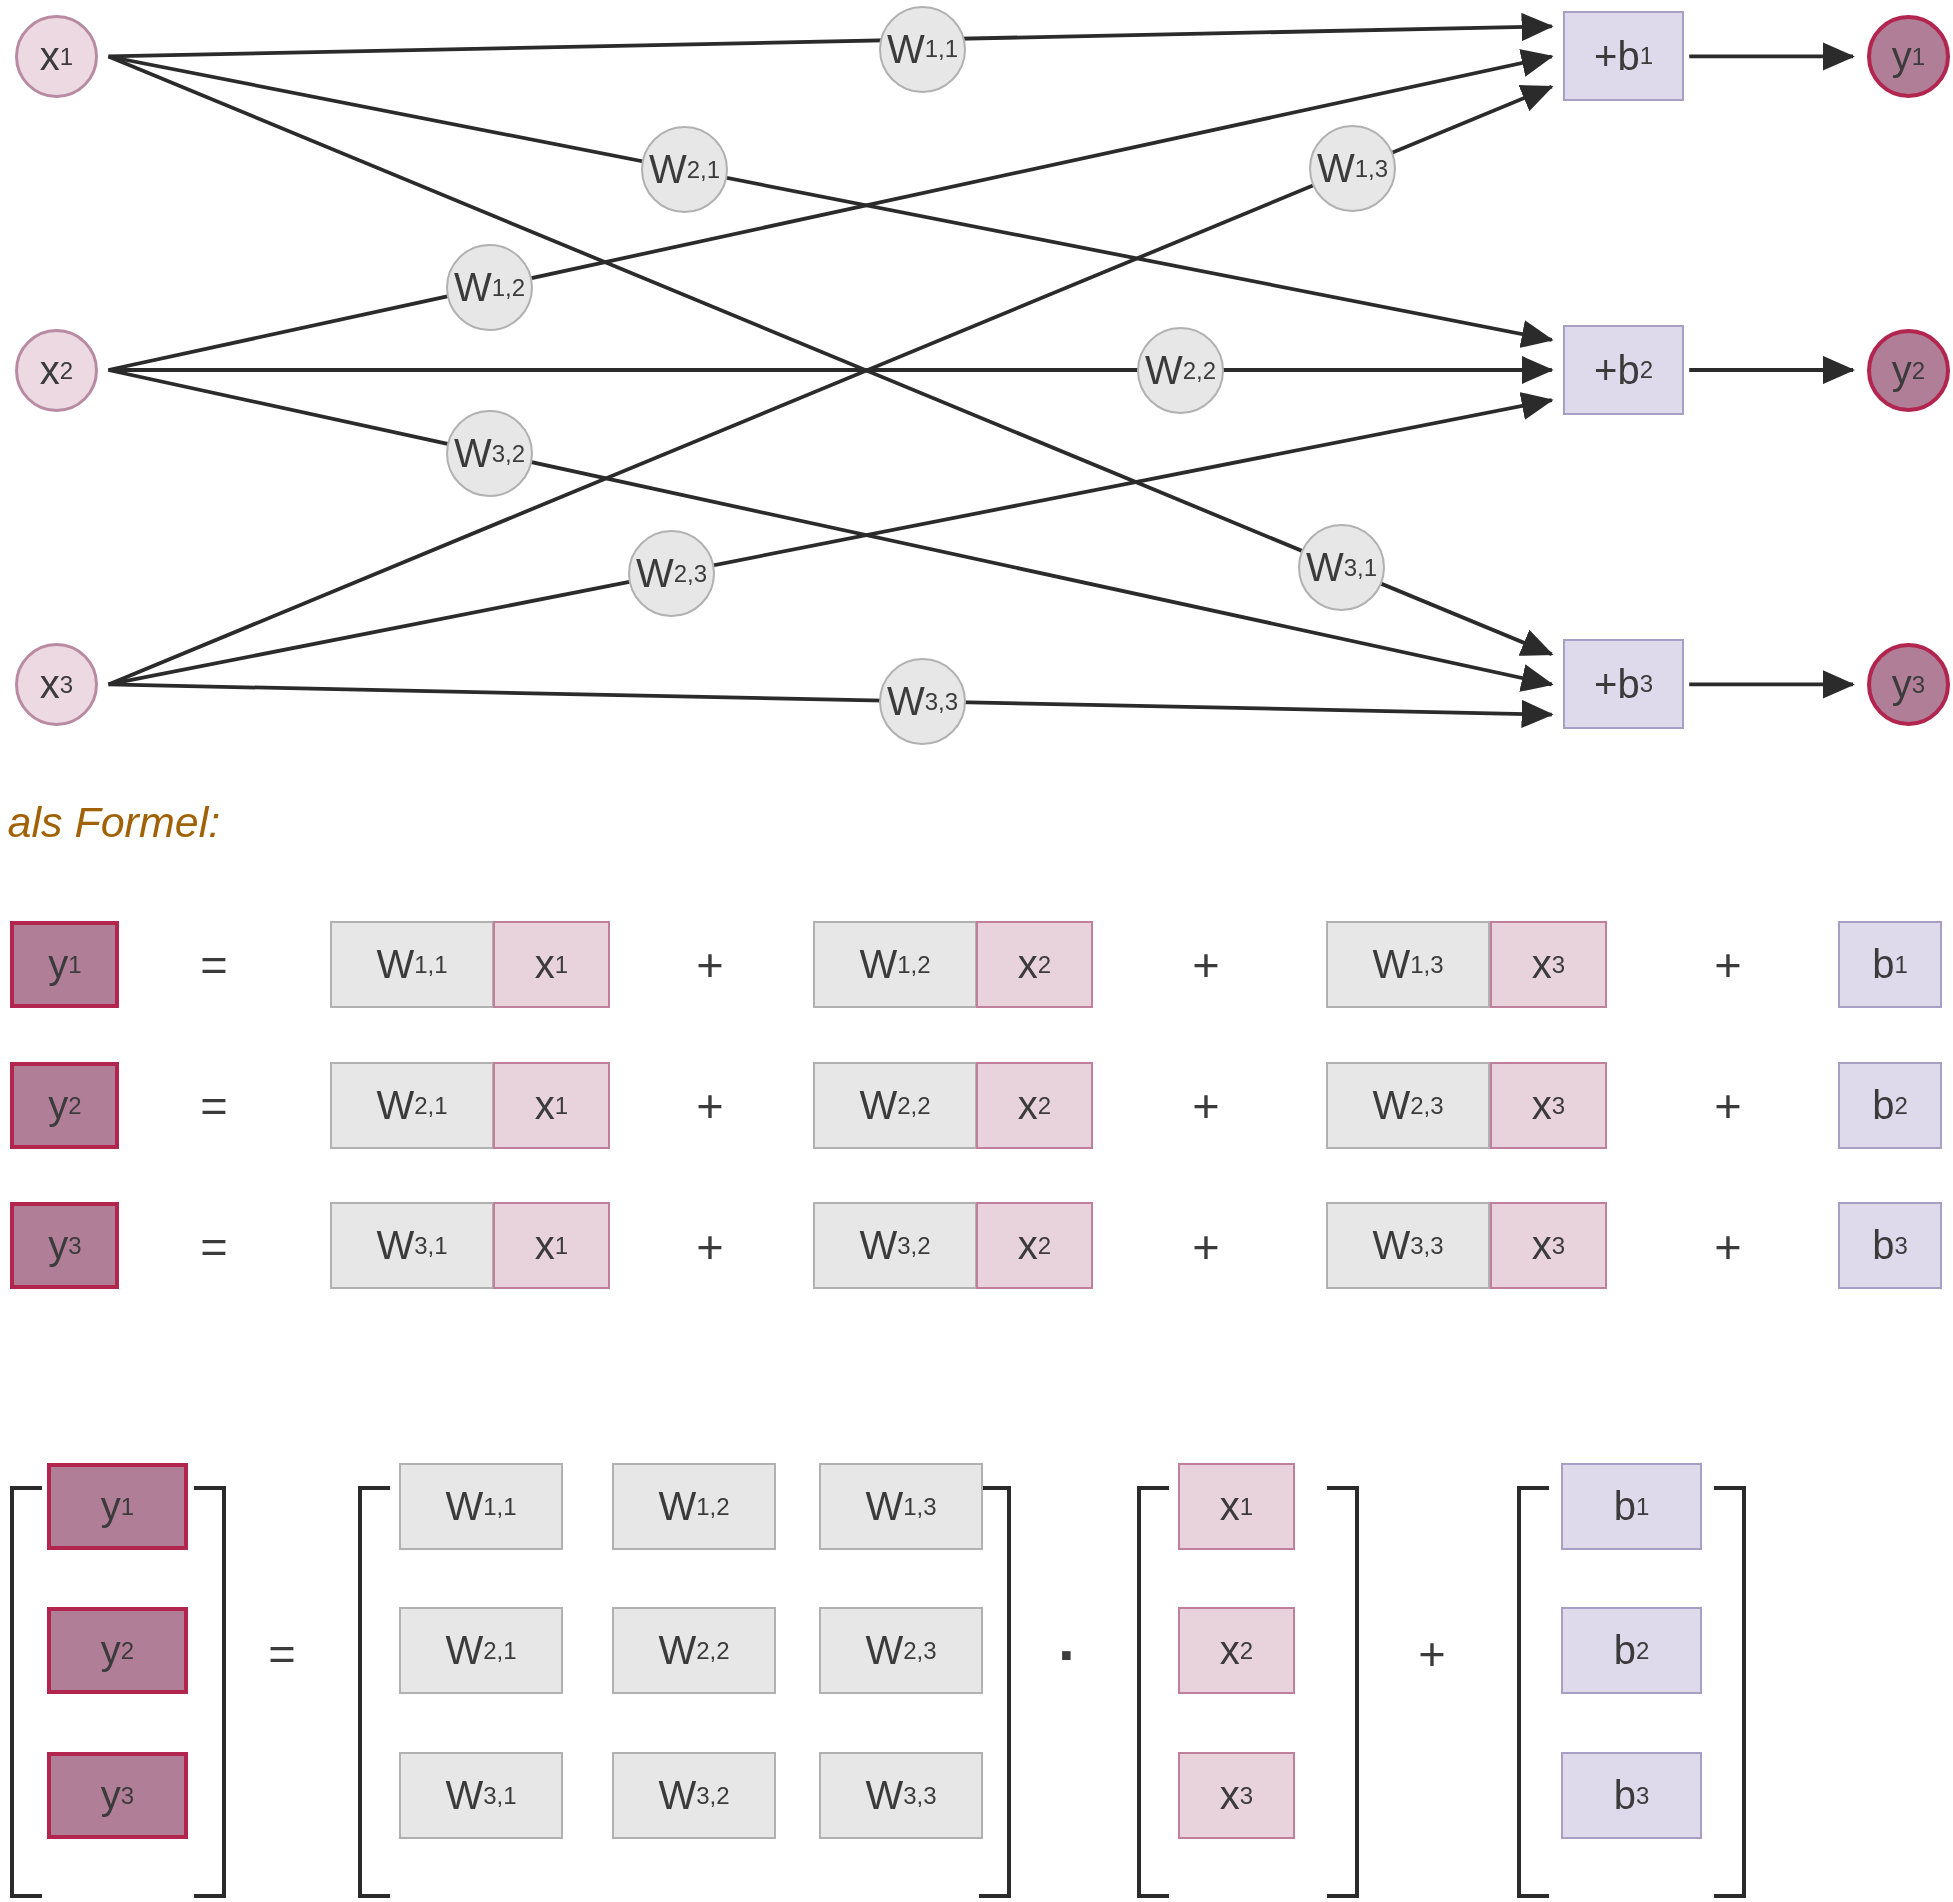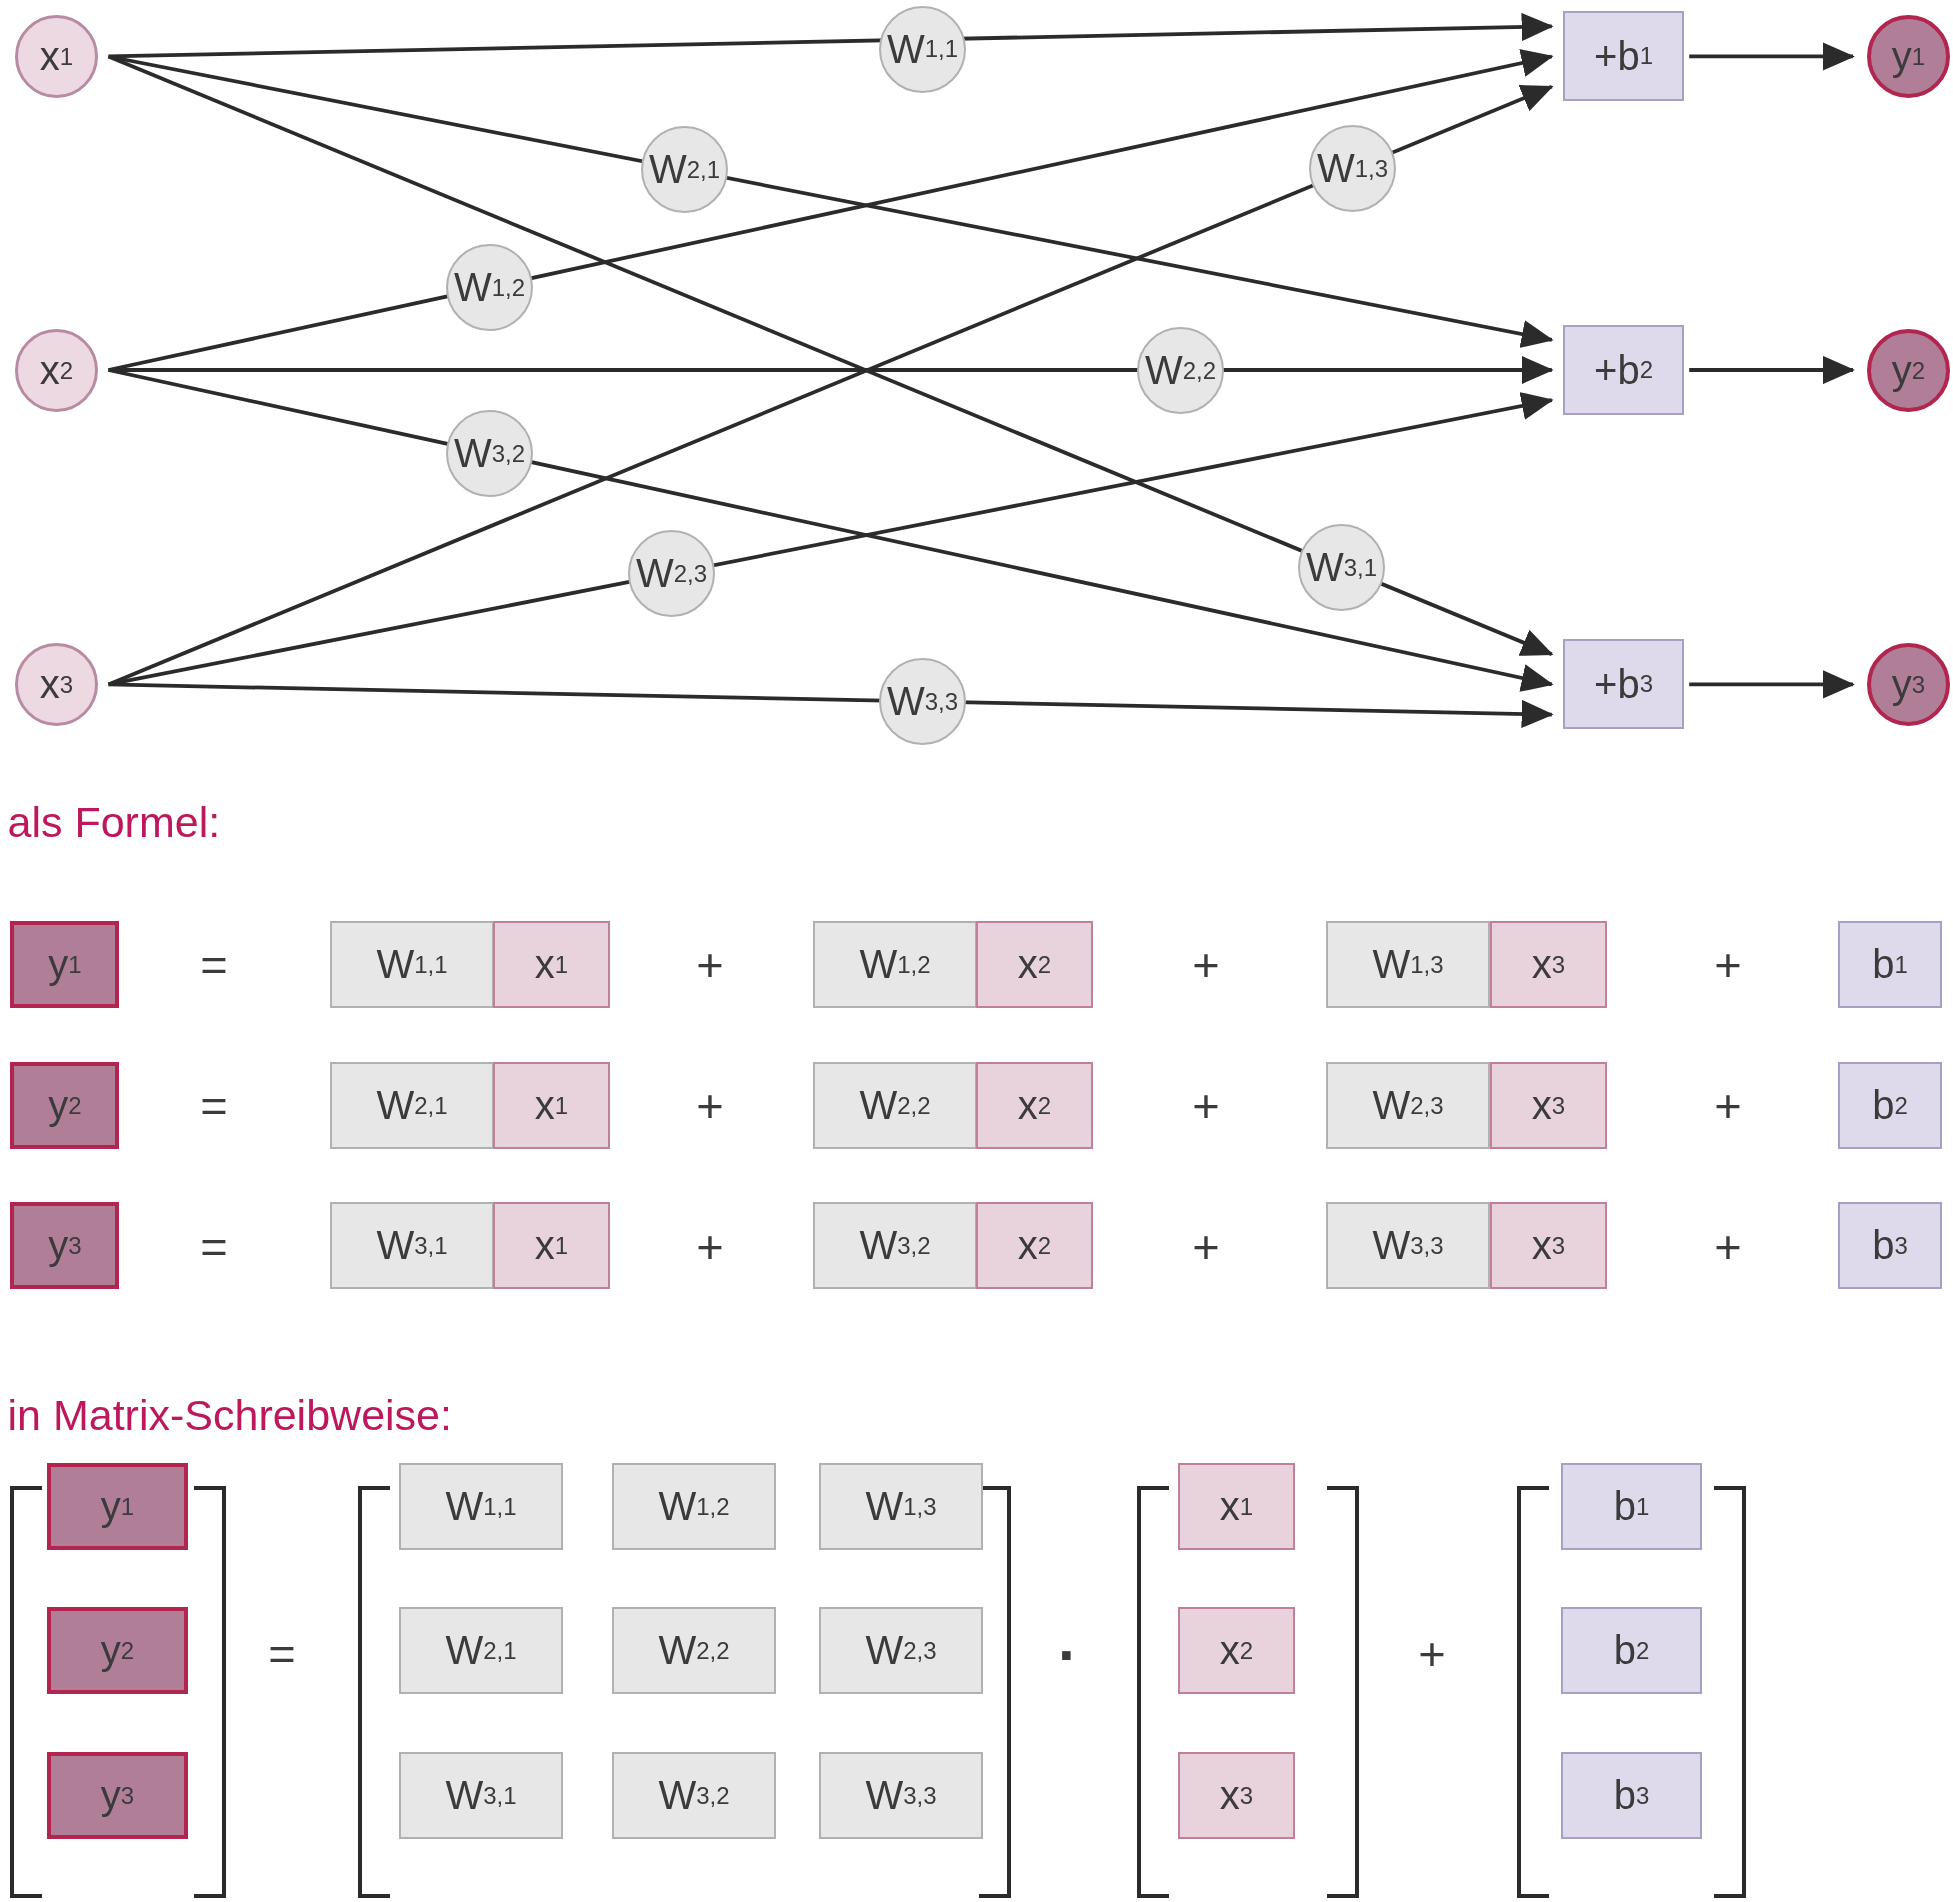--- a/index.html
+++ b/index.html
@@ -18,21 +18,21 @@
   .b-bias { width:121px; height:90px; background:#dedaeb; border:2.8px solid #a79fc4; }
   .b-w    { width:164px; height:87px; background:#e7e7e7; border:2.8px solid #b1b1b1; }
   .b-x    { width:117px; height:87px; background:#e8d2dc; border:2.8px solid #c0809c; }
   .b-y    { width:109px; height:87px; background:#b17e98; border:4.7px solid #b2254f; }
   .b-b    { width:104px; height:87px; background:#dedaeb; border:2.8px solid #a79fc4; }
   .b-ym   { width:141px; height:87px; background:#b17e98; border:4.7px solid #b2254f; }
   .b-bm   { width:141px; height:87px; background:#dedaeb; border:2.8px solid #a79fc4; }
 
   .op { position:absolute; transform:translate(-50%,-50%); font-size:47px; color:#3b3b3b; }
   .op-dot { font-size:60px; font-weight:bold; }
-  .heading { position:absolute; font-size:43px; color:#be185d; }
+  .heading { position:absolute; font-size:43px; color:#a16207;font-style:italic; }
 
   .bracket-l { position:absolute; width:32px; box-sizing:border-box;
                border-left:4.7px solid #2b2b2b; border-top:4.7px solid #2b2b2b; border-bottom:4.7px solid #2b2b2b; }
   .bracket-r { position:absolute; width:32px; box-sizing:border-box;
                border-right:4.7px solid #2b2b2b; border-top:4.7px solid #2b2b2b; border-bottom:4.7px solid #2b2b2b; }
 
   sub { font-size:0.6em; line-height:0; }
   svg line { stroke:#2b2b2b; stroke-width:4; }
 </style>
 </head>
@@ -116,21 +116,20 @@
   <div class="box b-x" style="left:493px;top:1202px">x<sub>1</sub></div>
   <div class="op" style="left:710px;top:1246px">+</div>
   <div class="box b-w" style="left:813px;top:1202px">W<sub>3,2</sub></div>
   <div class="box b-x" style="left:976px;top:1202px">x<sub>2</sub></div>
   <div class="op" style="left:1206px;top:1246px">+</div>
   <div class="box b-w" style="left:1326px;top:1202px">W<sub>3,3</sub></div>
   <div class="box b-x" style="left:1490px;top:1202px">x<sub>3</sub></div>
   <div class="op" style="left:1728px;top:1246px">+</div>
   <div class="box b-b" style="left:1838px;top:1202px">b<sub>3</sub></div>
 
-  <div class="heading" style="left:7.5px;top:1391px">in Matrix-Schreibweise:</div>
 
   <div class="bracket-l" style="left:10.4px;top:1486px;height:412px"></div>
   <div class="bracket-r" style="left:194px;top:1486px;height:412px"></div>
   <div class="box b-ym" style="left:47px;top:1463px">y<sub>1</sub></div>
   <div class="box b-ym" style="left:47px;top:1607px">y<sub>2</sub></div>
   <div class="box b-ym" style="left:47px;top:1752px">y<sub>3</sub></div>
 
   <div class="op" style="left:282px;top:1653px">=</div>
 
   <div class="bracket-l" style="left:358px;top:1486px;height:412px"></div>

